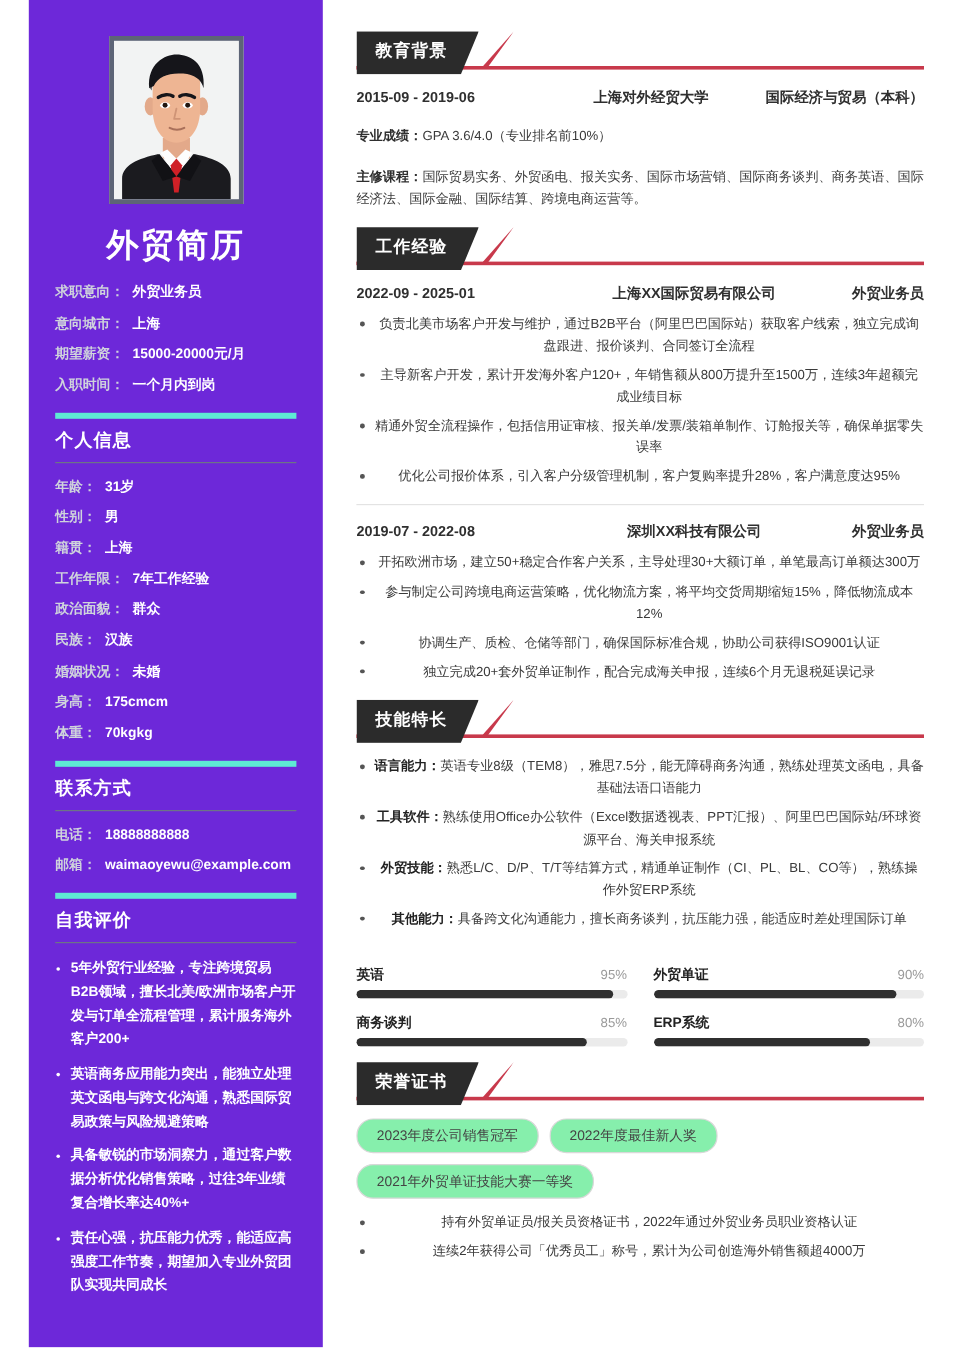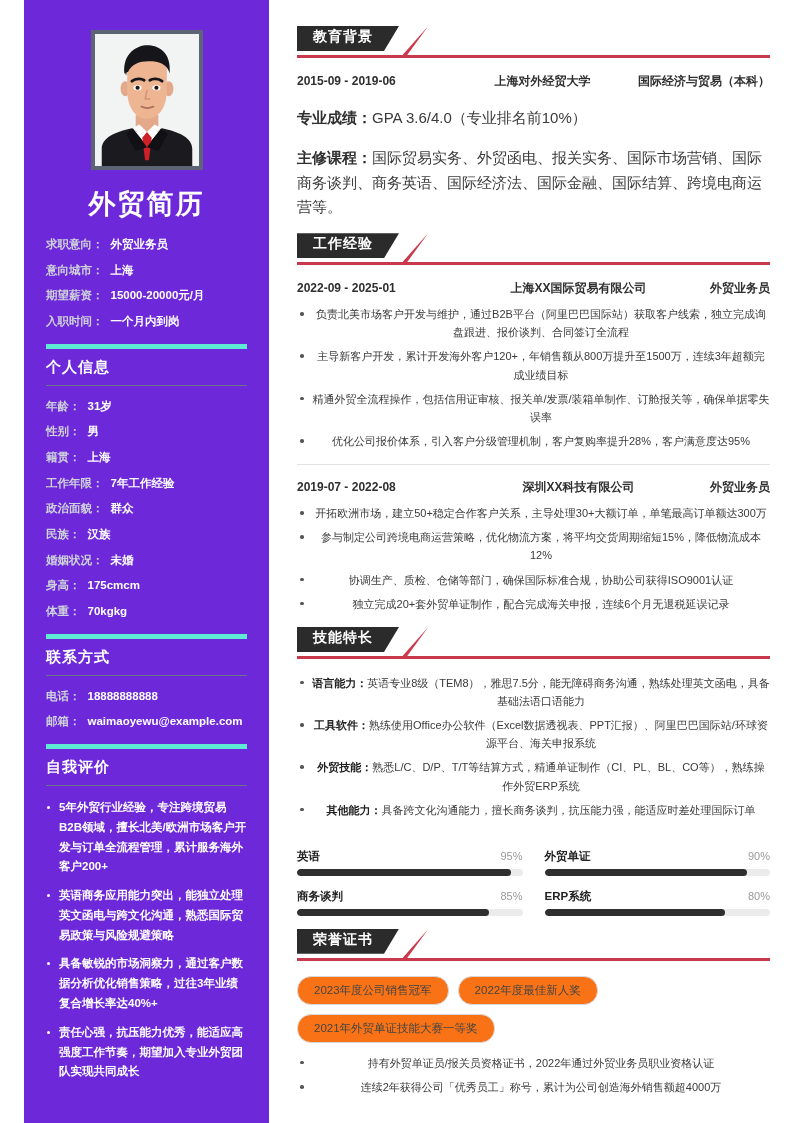--- a/index.html
+++ b/index.html
@@ -119,21 +119,21 @@
   }
 
   .sec-head {
     position: relative;
     height: 34px;
     margin-bottom: 13px;
   }
   .badge {
     position: absolute;
     left: 0; top: 0;
-    height: 25px;
+    height: 36px;
     background: #2b2b2b;
     color: #ffffff;
     font-size: 14px;
     font-weight: bold;
     letter-spacing: 1px;
     padding: 0 26px 3px 16px;
     display: flex;
     align-items: center;
     clip-path: polygon(0 0, 100% 0, calc(100% - 15px) 100%, 0 100%);
   }
@@ -161,21 +161,21 @@
     font-size: 12px;
     font-weight: bold;
     color: #2f2f2f;
     margin-bottom: 8px;
   }
   .entry-head .date { flex: 0 0 150px; }
   .entry-head .org { flex: 1 1 auto; text-align: center; }
   .entry-head .role { flex: 0 0 auto; text-align: right; white-space: nowrap; }
 
   .detail-line {
-    font-size: 15px;
+    font-size: 11px;
     line-height: 1.62;
     color: #3a3a3a;
     margin-bottom: 5px;
     margin-top: 16px;
   }
   .detail-line b { font-weight: bold; color: #2f2f2f; }
 
   ul.bullets { list-style: none; margin-top: 2px; }
   ul.bullets li {
     position: relative;
@@ -241,21 +241,21 @@
     flex-wrap: wrap;
     gap: 9px;
     margin-bottom: 11px;
   }
   .tag {
     border: 1px solid #d8d8d8;
     border-radius: 14px;
     padding: 6px 16px;
     font-size: 11.5px;
     color: #444;
-    background: #f97316;
+    background: #86efac;
     white-space: nowrap;
   }
 </style>
 </head>
 <body>
 
 <div class="page">
 
   <aside class="sidebar">
 

